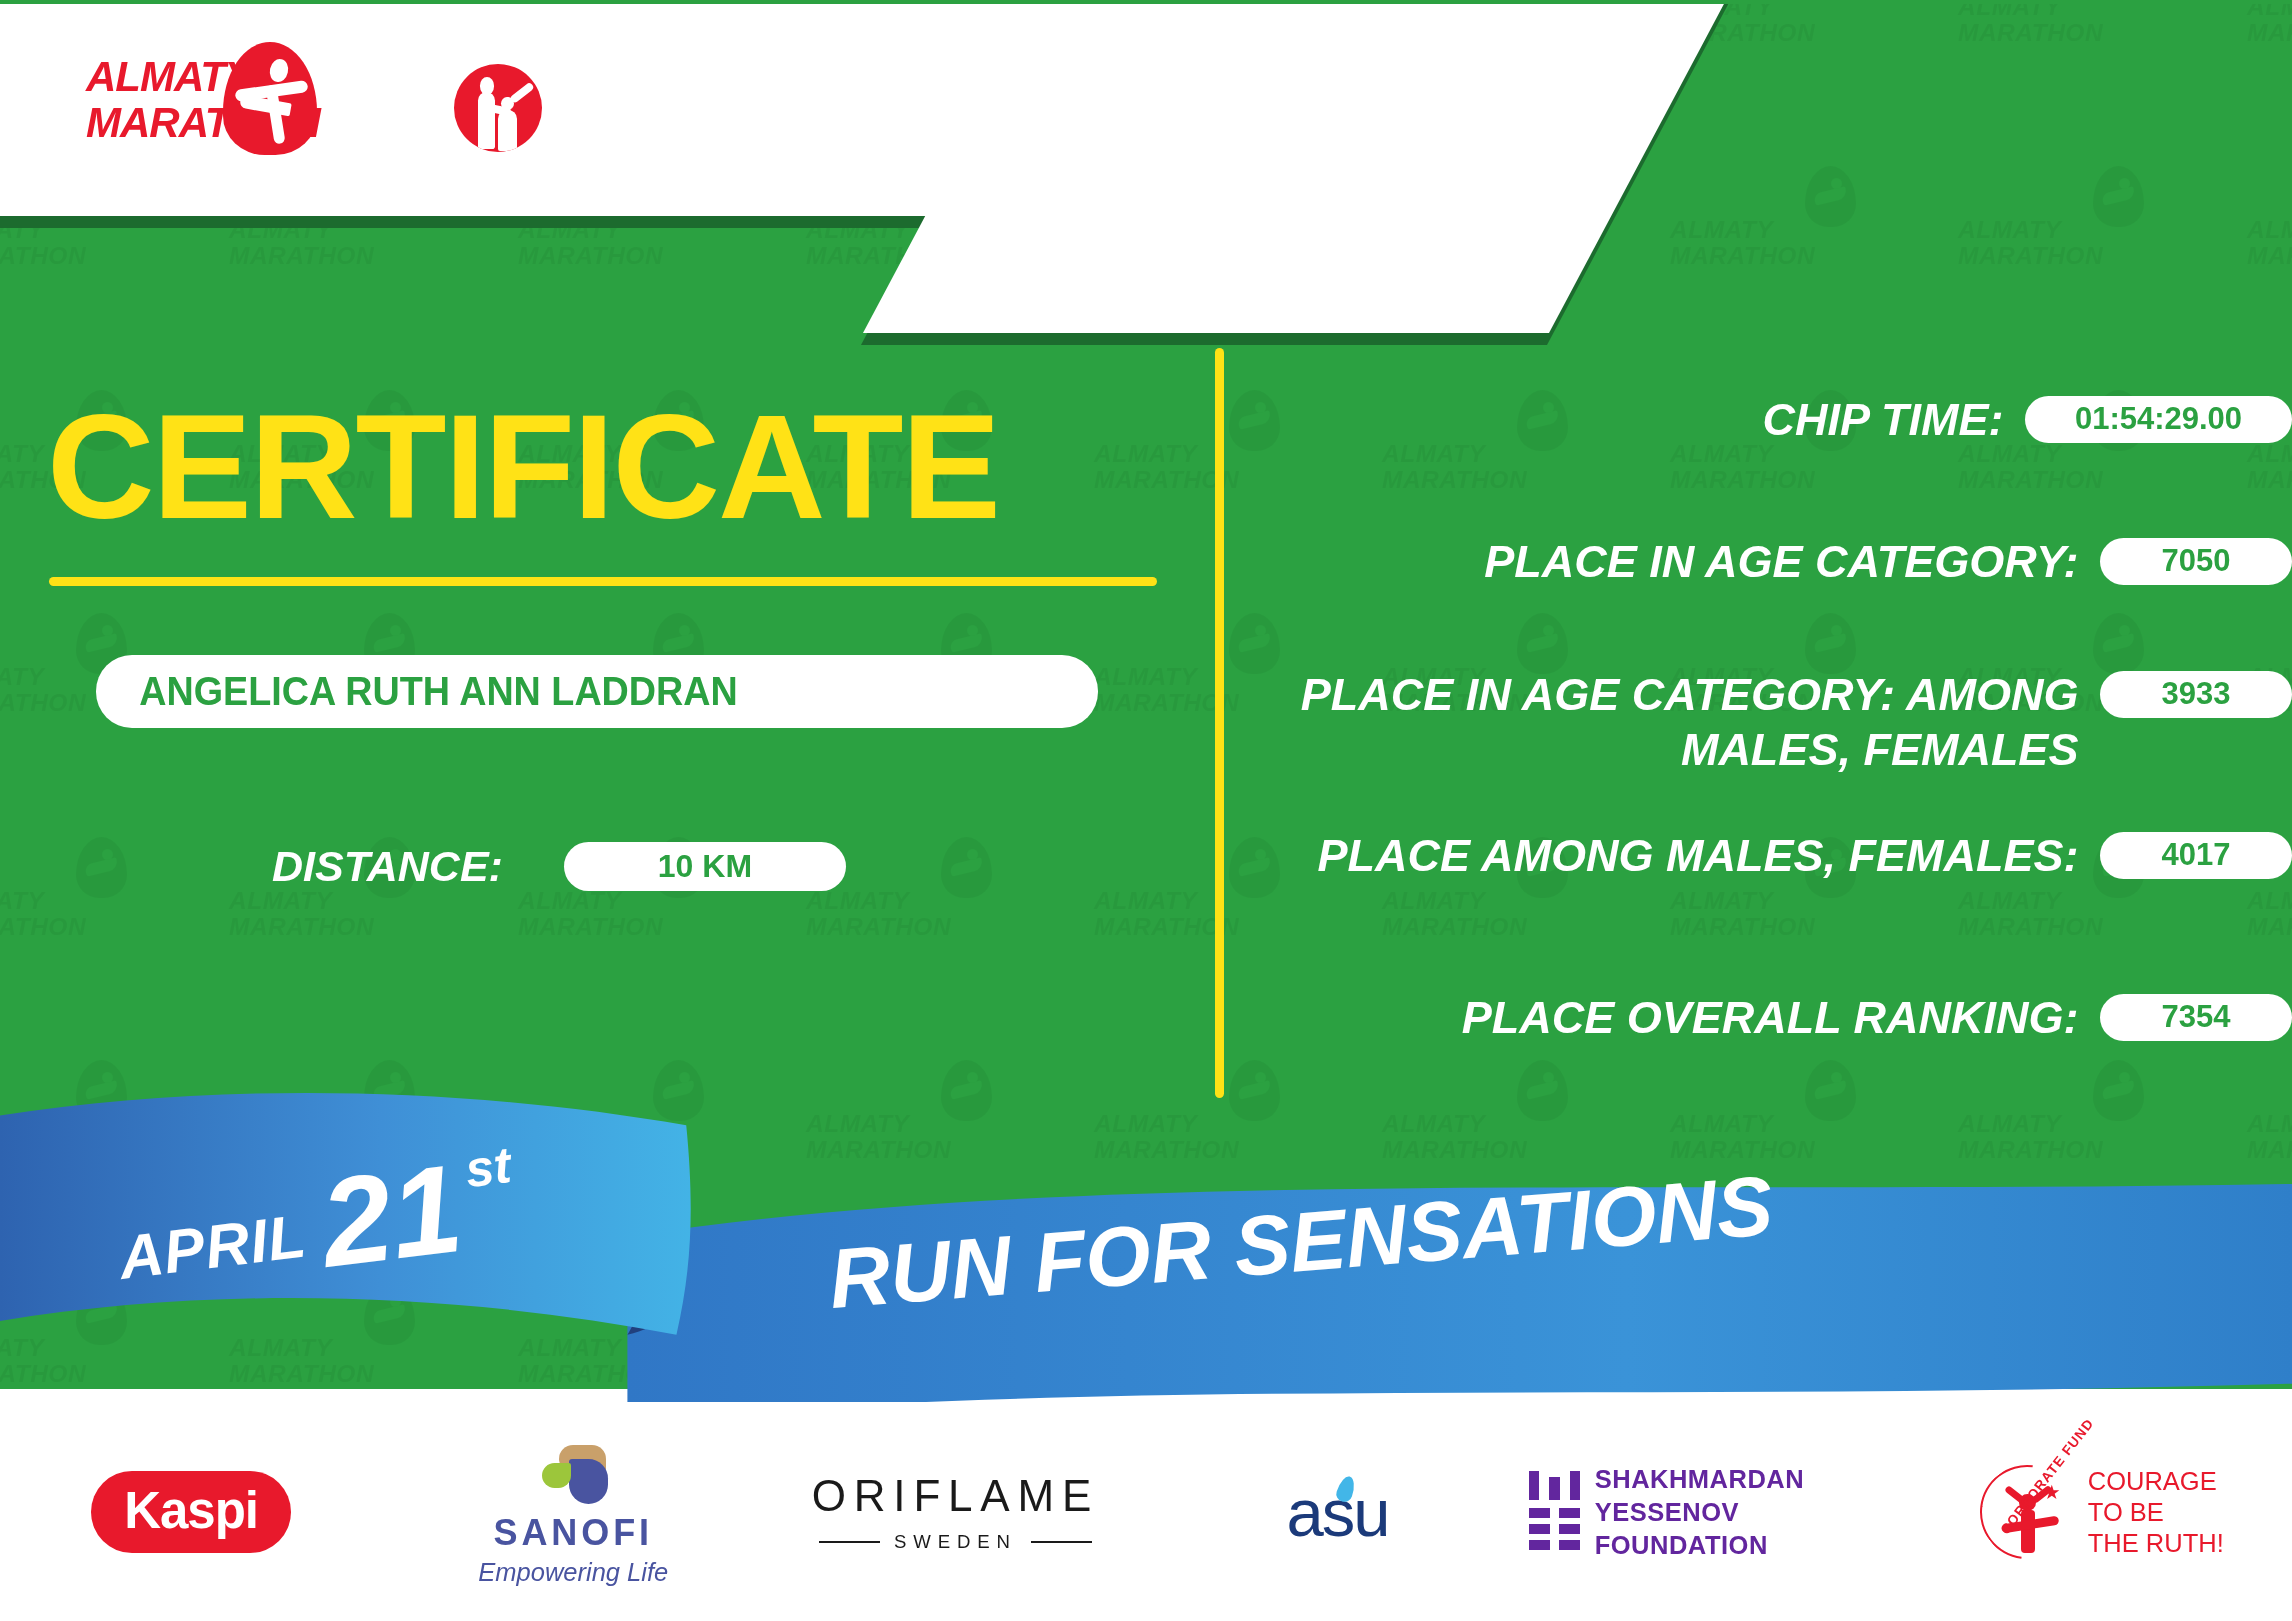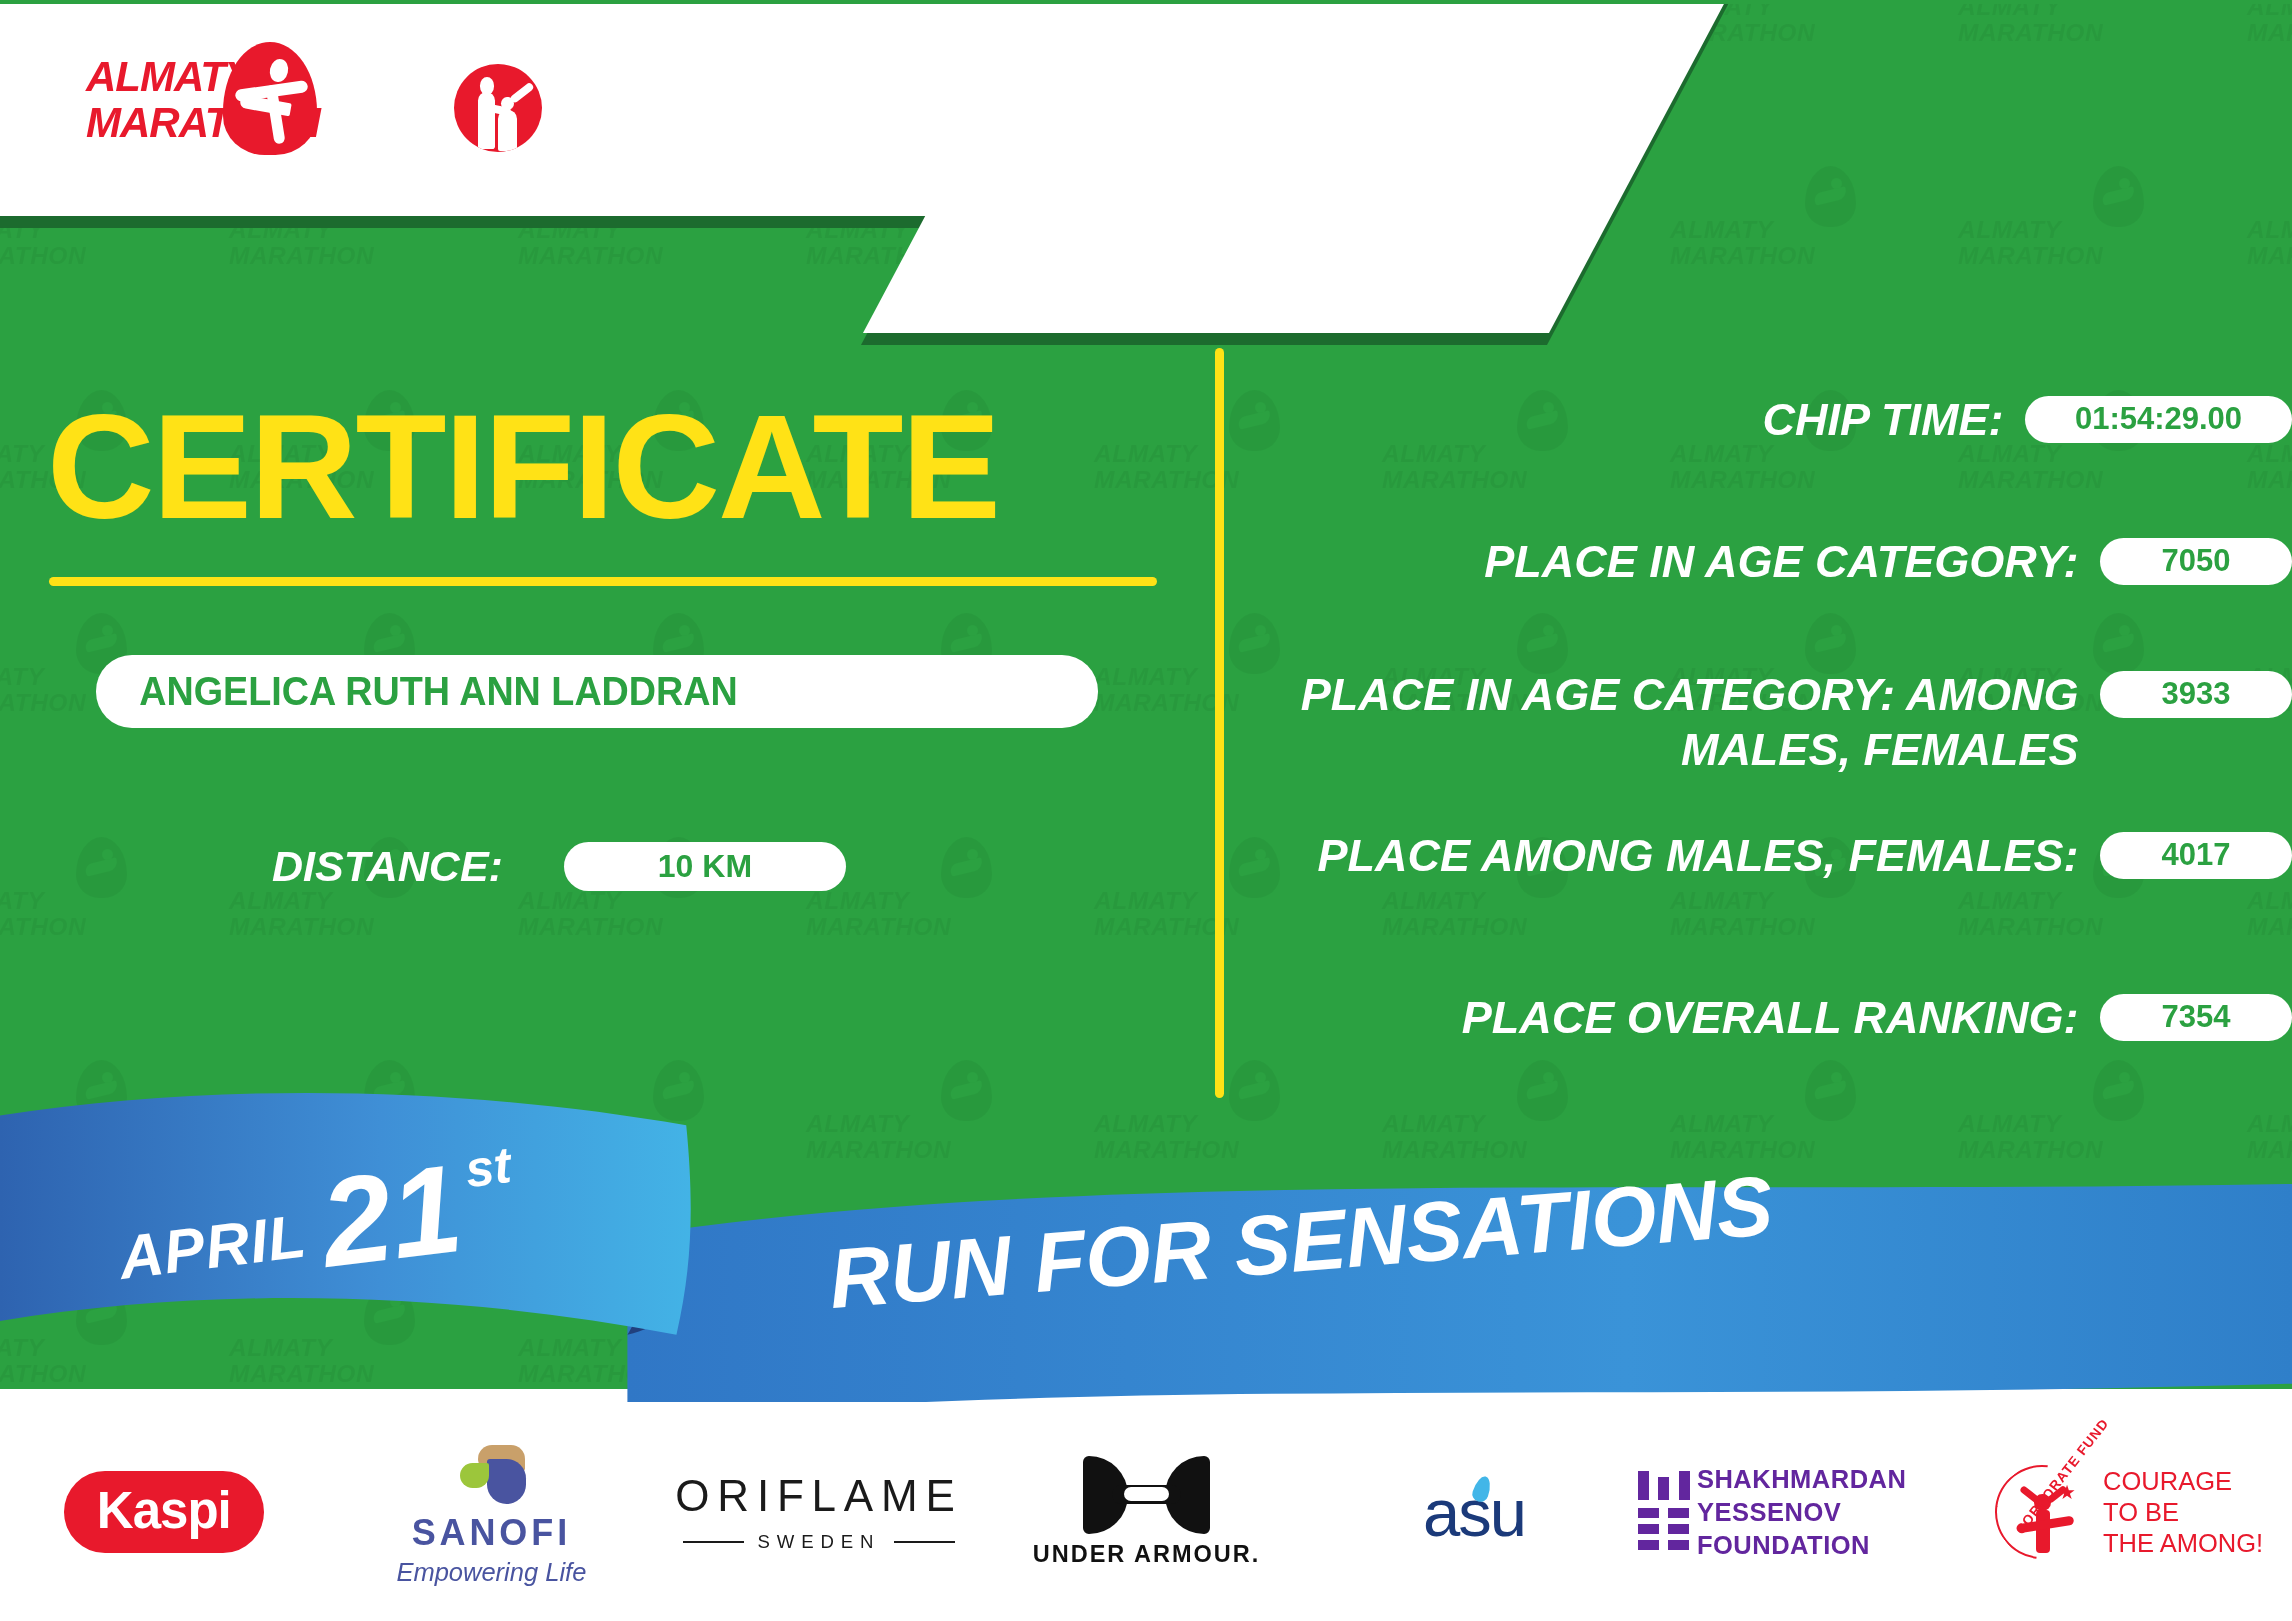--- a/index.html
+++ b/index.html
@@ -717,31 +717,20 @@
       <div class="sp-oriflame">
         <div class="nm">ORIFLAME</div>
         <div class="sub">
           <span class="ln"></span>
           <span class="sw">SWEDEN</span>
           <span class="ln"></span>
         </div>
       </div>
     </div>
 
-    <div class="sponsor">
-      <div class="sp-ua">
-        <div class="glyph">
-          <span class="lw"></span>
-            <span class="rw"></span>
-            <span class="bar"></span>
-            <span class="hole"></span>
-        </div>
-        <div class="nm">UNDER ARMOUR.</div>
-      </div>
-    </div>
 
     <div class="sponsor">
       <div class="sp-asu">
         <span class="drip"></span>
         <span>asu</span>
       </div>
     </div>
 
     <div class="sponsor">
       <div class="sp-shak">
@@ -771,20 +760,20 @@
             <span class="fbody"></span>
           <span class="farm-l"></span>
             <span class="farm-r"></span>
           <span class="tape"></span>
             <span class="star">★</span>
         </div>
         <div class="cf">CORPORATE FUND</div>
         <div class="ctxt">
           <div>COURAGE</div>
           <div>TO BE</div>
-          <div>THE AMONG!</div>
+          <div>THE RUTH!</div>
         </div>
       </div>
     </div>
 
   </div>
 </div>
 
 
 </body></html>

